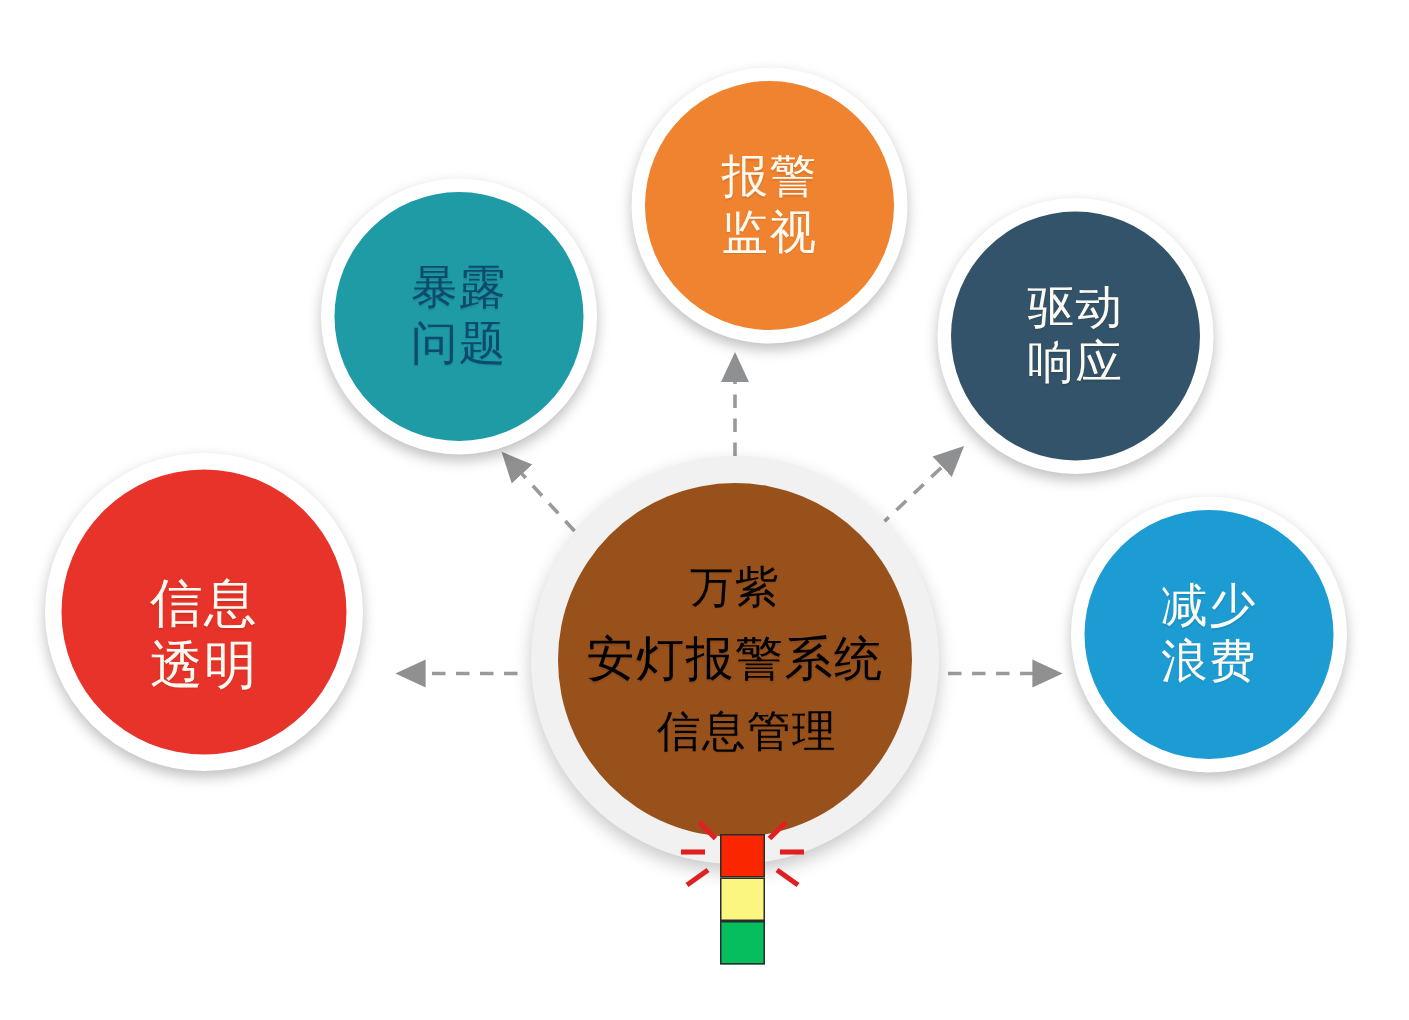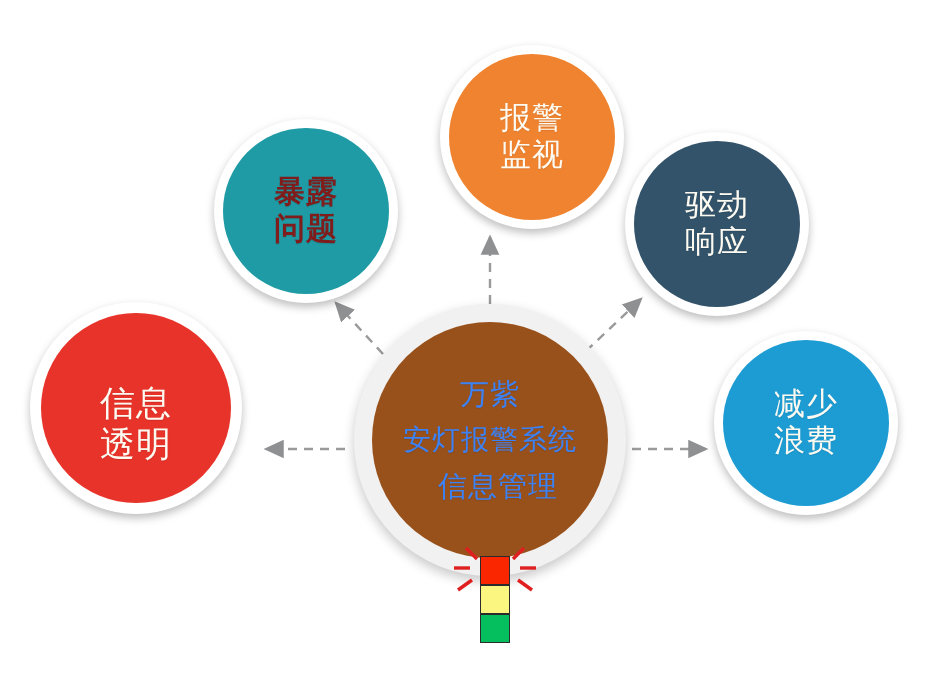--- a/index.html
+++ b/index.html
@@ -64,29 +64,29 @@
     background: #99511c;
   }
   #center-node .label {
     display: flex;
     flex-direction: column;
     align-items: center;
     justify-content: center;
     gap: 12px;
   }
   .ctr-line-1 { font-size: 29px; }
-  .ctr-line-2 { font-size: 28px; }
+  .ctr-line-2 { font-size: 32px; }
   .ctr-line-3 { font-size: 29px; margin-left: 16px; }
 
   
   #node-expose { left: 214px; top: 119px; width: 184px; height: 184px; }
   #node-expose .disc { inset: 9px; background: #1e9ba5; }
   #node-expose .label { font-size: 31px; }
 
-  #node-alarm { left: 440px; top: 45px; width: 184px; height: 184px; }
+  #node-alarm { left: 421px; top: 45px; width: 184px; height: 184px; }
   #node-alarm .disc { inset: 9px; background: #f0832f; }
   #node-alarm .label { font-size: 31px; }
 
   #node-drive { left: 625px; top: 132px; width: 184px; height: 184px; }
   #node-drive .disc { inset: 9px; background: #32536a; }
   #node-drive .label { font-size: 31px; }
 
   #node-info { left: 30px; top: 302px; width: 212px; height: 212px; }
   #node-info .disc { inset: 11px; background: #e8332a; }
   #node-info .label { font-size: 35px; margin-top: 30px; }
@@ -157,21 +157,21 @@
   <div class="node" id="node-info">
     <div class="ring" style="background: rgb(255, 255, 255);"></div>
     <div class="disc" style="background: rgb(232, 51, 42);"></div>
     <div class="label" style="color: rgb(253, 250, 242);">信息
 透明</div>
   </div>
 
   <div class="node" id="node-expose">
     <div class="ring" style="background: rgb(255, 255, 255);"></div>
     <div class="disc" style="background: rgb(30, 155, 165);"></div>
-    <div class="label" style="color: #7f1d1d; font-weight: bold;">暴露
+    <div class="label" style="color: #0c4a6e;">暴露
 问题</div>
   </div>
 
   <div class="node" id="node-alarm">
     <div class="ring" style="background: rgb(255, 255, 255);"></div>
     <div class="disc" style="background: rgb(240, 131, 47);"></div>
     <div class="label" style="color: rgb(253, 250, 242);">报警
 监视</div>
   </div>
 
@@ -185,21 +185,21 @@
   <div class="node" id="node-waste">
     <div class="ring" style="background: rgb(255, 255, 255);"></div>
     <div class="disc" style="background: rgb(29, 156, 211);"></div>
     <div class="label" style="color: rgb(253, 250, 242);">减少
 浪费</div>
   </div>
 
   <div class="node" id="center-node">
     <div class="ring" style="background: rgb(241, 241, 241);"></div>
     <div class="disc" style="background: rgb(153, 81, 28);"></div>
-    <div class="label" style="color: #3b82f6;">
+    <div class="label" style="color: #000000;">
       <span class="ctr-line-1">万紫</span>
       <span class="ctr-line-2">安灯报警系统</span>
       <span class="ctr-line-3">信息管理</span>
     </div>
   </div>
 
   <div id="andon">
     <svg class="rays" viewBox="0 0 116 112" xmlns="http://www.w3.org/2000/svg">
       <g stroke="#e02020" stroke-width="3.4" stroke-linecap="butt">
         <line x1="34" y1="10" x2="45" y2="21" stroke="#e02020"></line>

